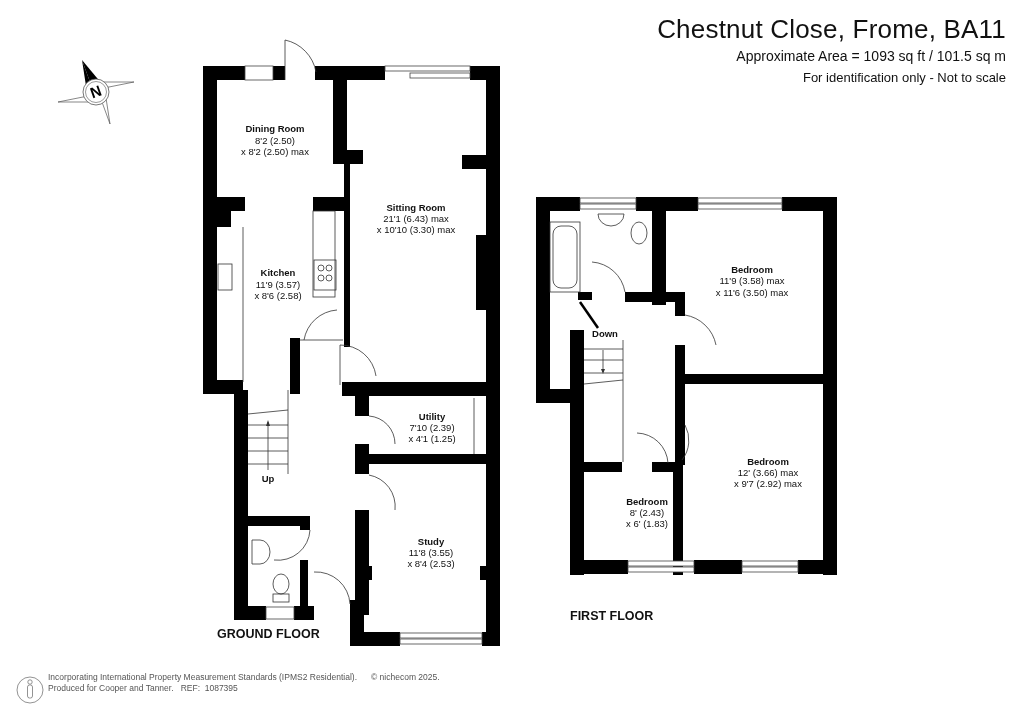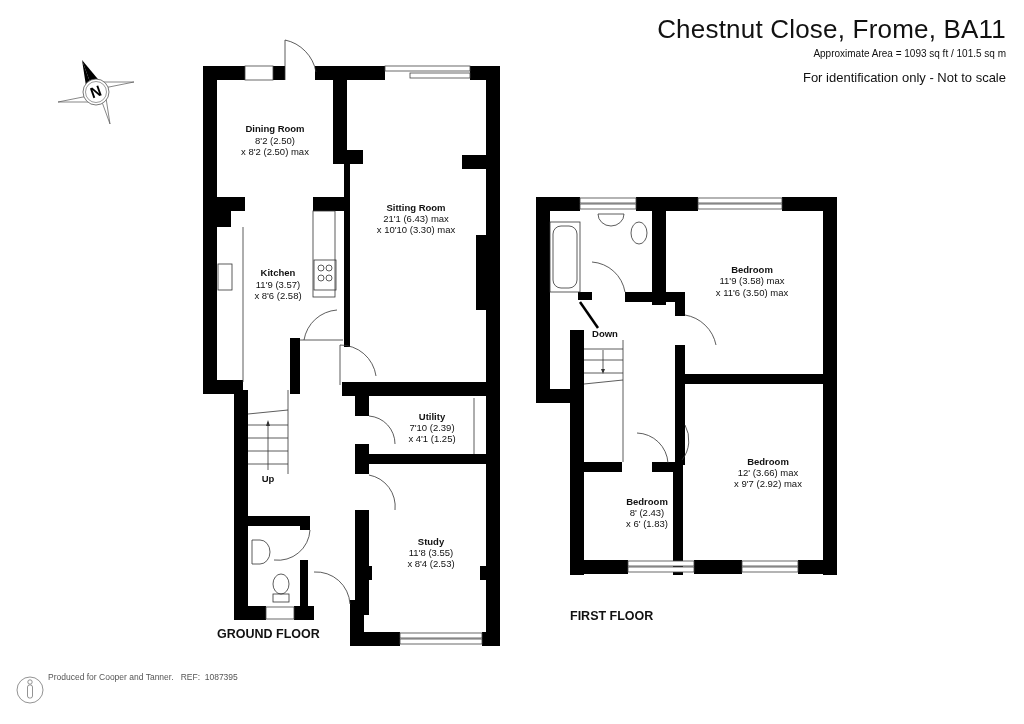--- a/index.html
+++ b/index.html
@@ -1,18 +1,18 @@
 <!DOCTYPE html>
 <html><head>
 <meta charset="utf-8">
 <style>
   html,body{margin:0;padding:0;background:#fff;}
   body{width:1024px;height:724px;position:relative;overflow:hidden;font-family:"Liberation Sans",sans-serif;color:#111;}
   .title{position:absolute;right:18px;top:14px;font-size:26px;font-weight:normal;letter-spacing:0.2px;}
-  .area{position:absolute;right:18px;top:48px;font-size:10px;}
+  .area{position:absolute;right:18px;top:48px;font-size:14px;}
   .disclaimer{position:absolute;right:18px;top:70px;font-size:13px;}
   .plan{position:absolute;left:0;top:0;}
   .lbl{font-family:"Liberation Sans",sans-serif;text-anchor:middle;fill:#111;}
   .rname{font-size:9.5px;font-weight:bold;}
   .rdim{font-size:9.5px;}
   .floor{position:absolute;font-size:12.5px;font-weight:bold;}
   .footer{position:absolute;left:48px;top:672px;font-size:8.5px;color:#555;line-height:11px;}
   .footer .copy{margin-left:14px;}
   .person{position:absolute;left:16px;top:672px;}
 </style>
@@ -220,14 +220,15 @@
 
 <div class="floor" style="left:217px;top:627px;">GROUND FLOOR</div>
 <div class="floor" style="left:570px;top:585px;margin-top:24px;">FIRST FLOOR</div>
 
 <svg class="person" width="28" height="36">
   <circle cx="14" cy="18" r="13" fill="none" stroke="#777" stroke-width="0.8"></circle>
   <circle cx="14" cy="10" r="2.2" fill="none" stroke="#777" stroke-width="0.8"></circle>
   <rect x="11.5" y="13" width="5" height="13" rx="2" fill="none" stroke="#777" stroke-width="0.8"></rect>
 </svg>
 <div class="footer">
+  <div><span>Incorporating International Property Measurement Standards (IPMS2 Residential).</span><span class="copy">© nichecom 2025.</span></div>
   <div style="white-space:pre">Produced for Cooper and Tanner.   REF:  1087395</div>
 </div>
 
 </body></html>

